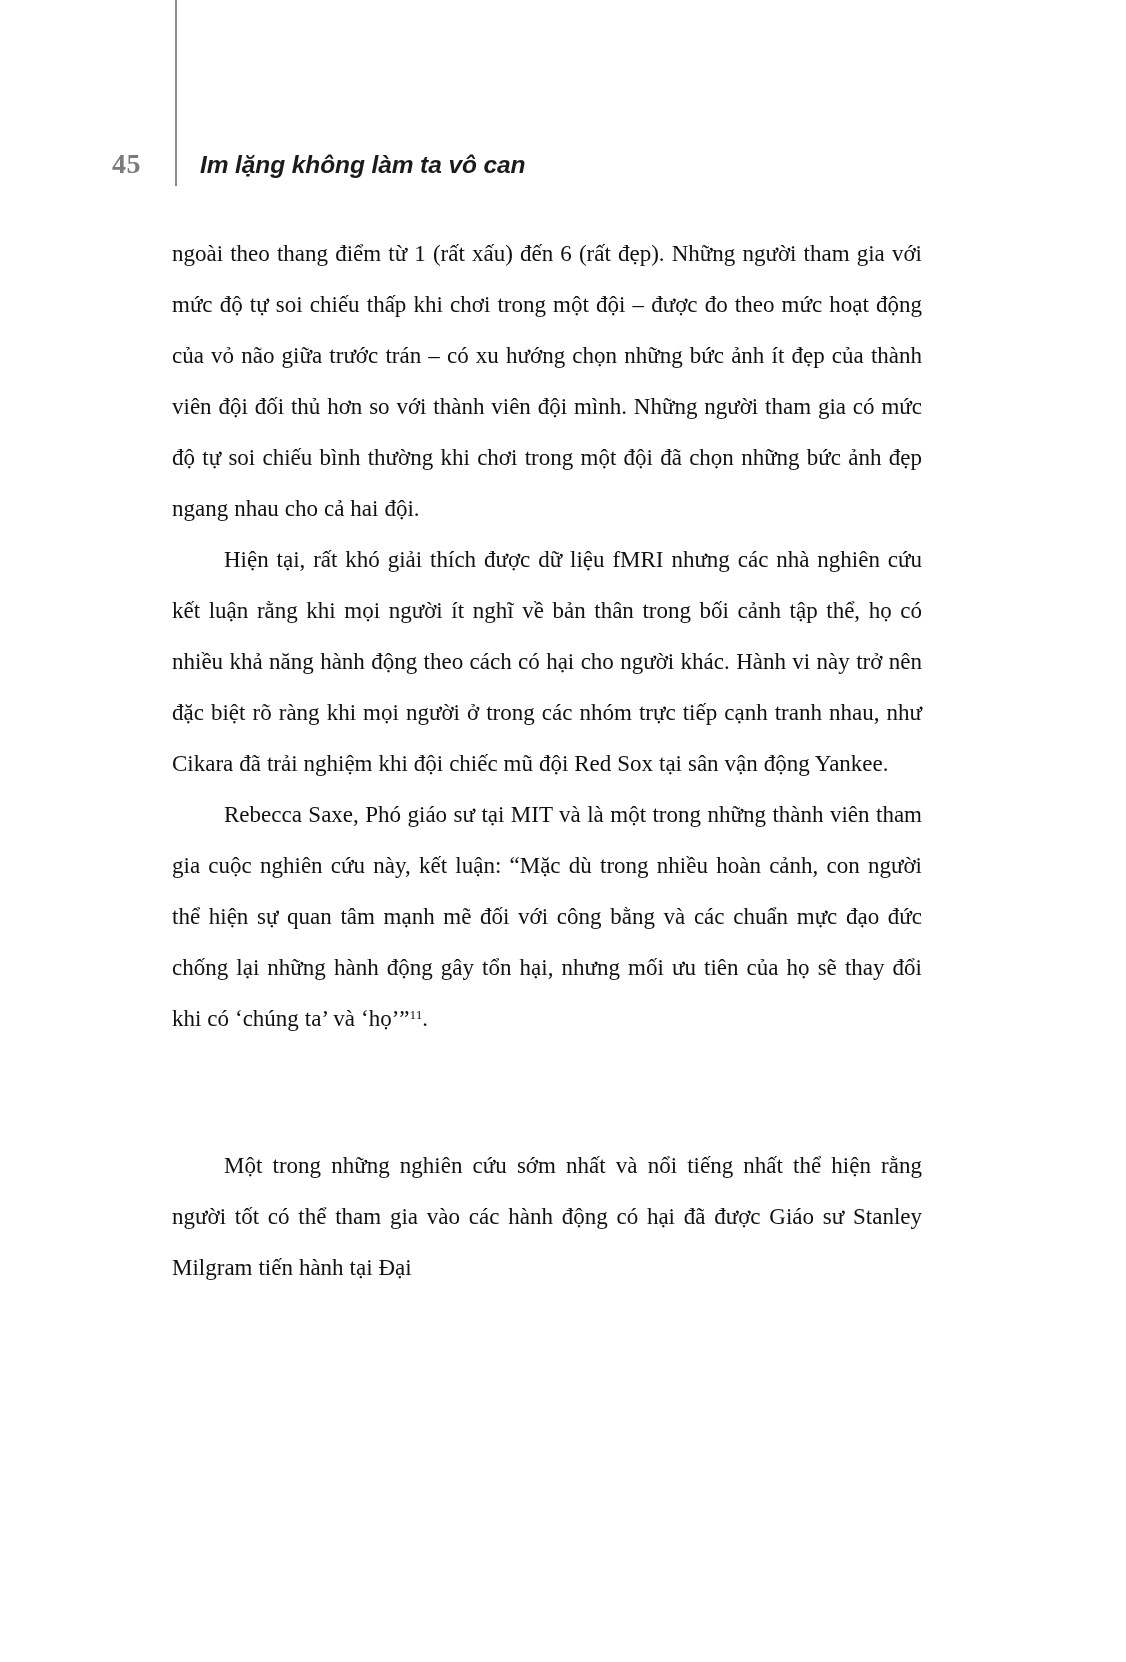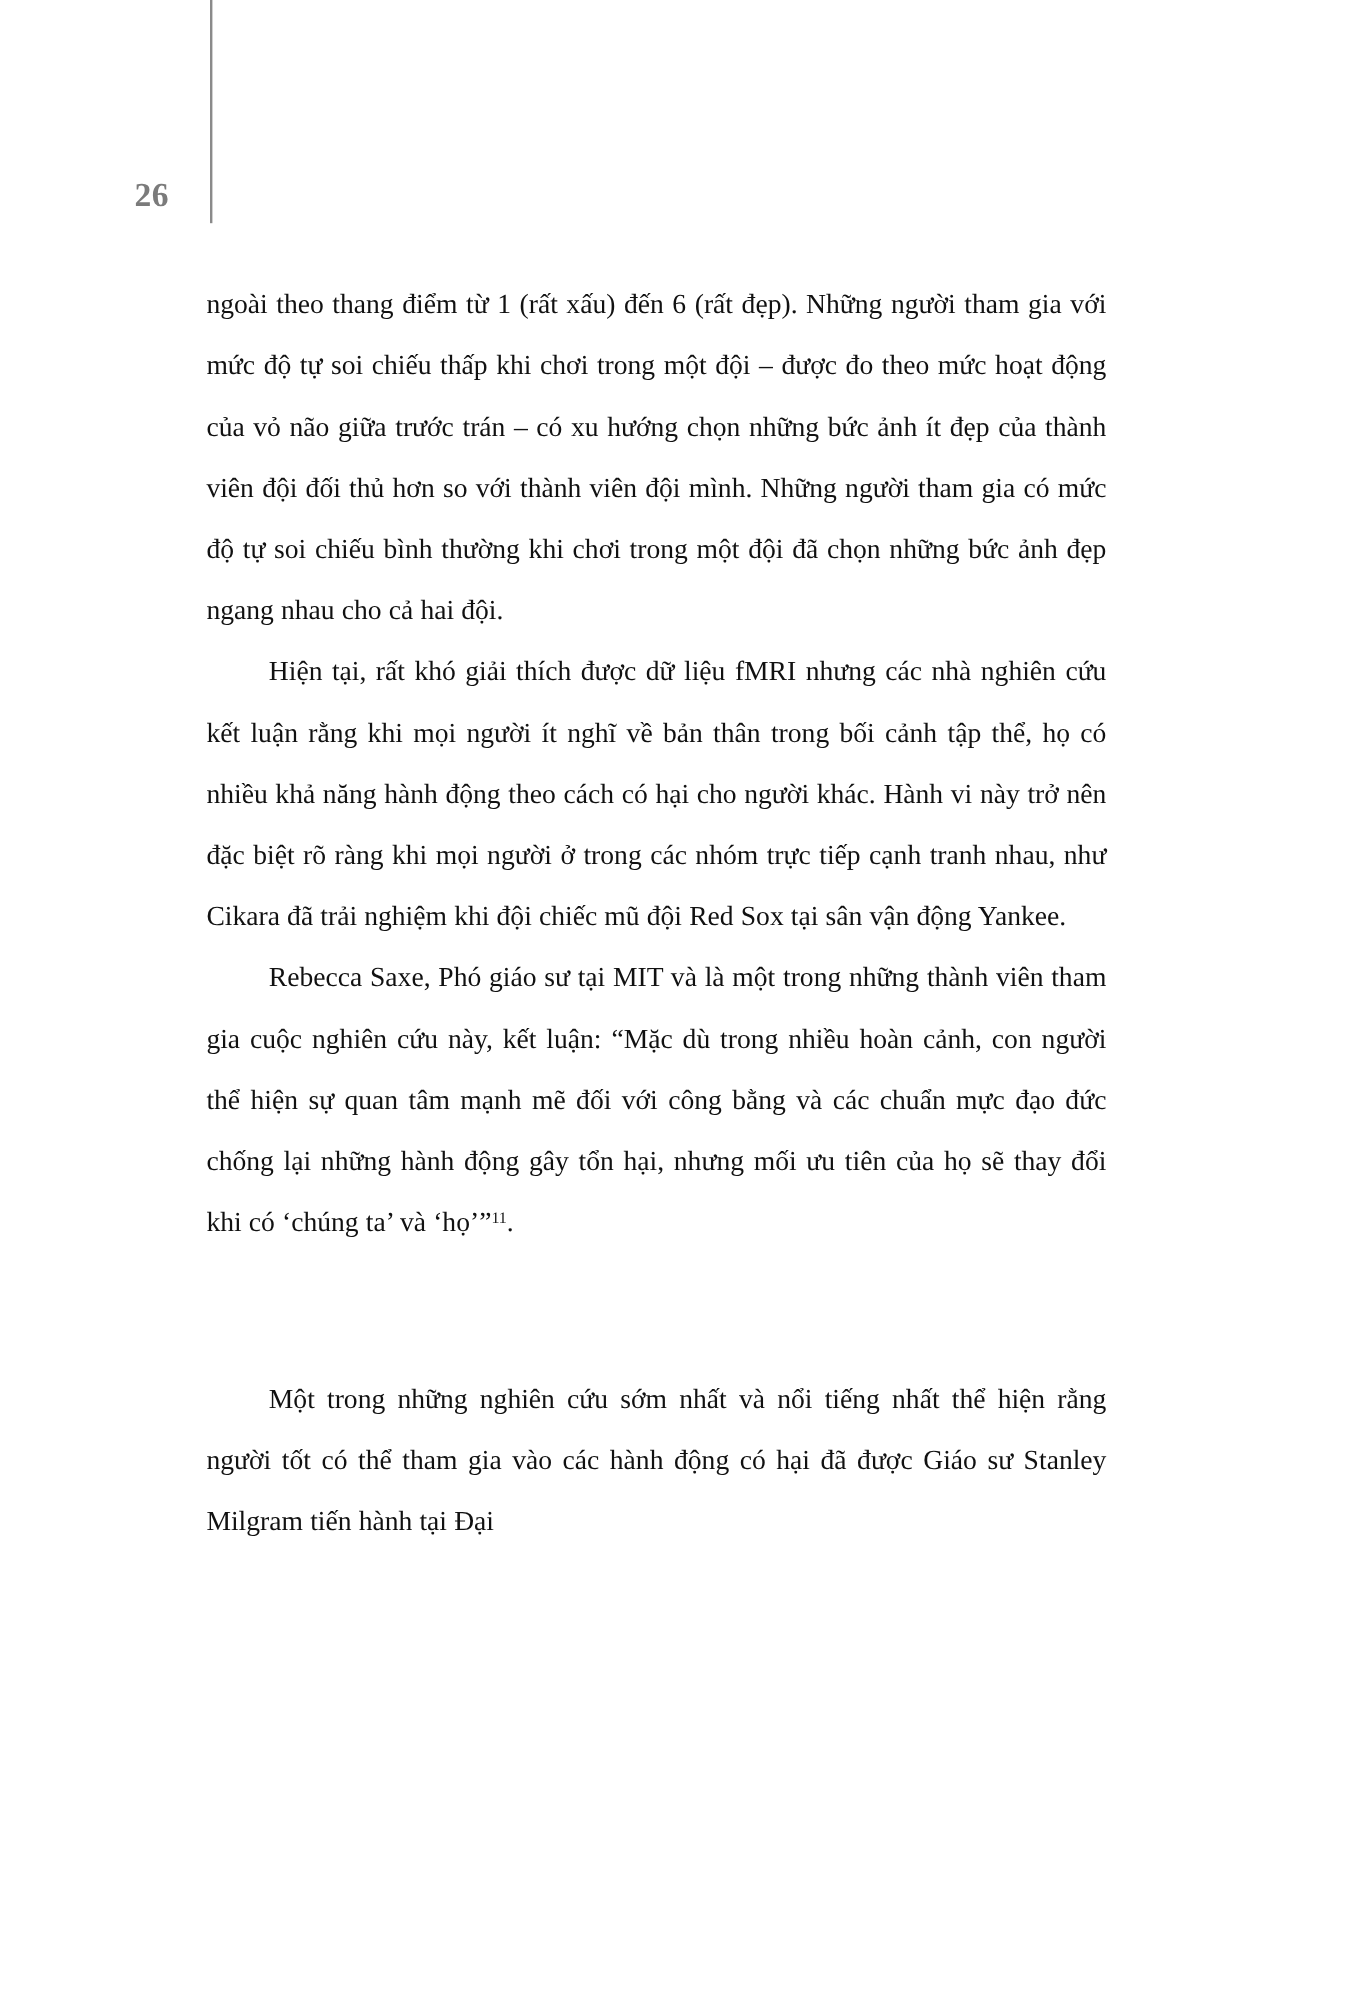--- a/index.html
+++ b/index.html
@@ -101,22 +101,23 @@
   .sp-before-heading { height: 62px; }
   .sp-after-heading  { height: 34px; }
 </style>
 </head>
 <body>
 
 <div class="page">
 
   <div class="header-rule"></div>
 
-  <div class="folio">26</div>
+  <div class="folio">45</div>
 
+  <div class="running-head">Im lặng không làm ta vô can</div>
 
   <div class="column">
 
     <p class="body">ngoài theo thang điểm từ 1 (rất xấu) đến 6 (rất đẹp). Những người tham gia với mức độ tự soi chiếu thấp khi chơi trong một đội – được đo theo mức hoạt động của vỏ não giữa trước trán – có xu hướng chọn những bức ảnh ít đẹp của thành viên đội đối thủ hơn so với thành viên đội mình. Những người tham gia có mức độ tự soi chiếu bình thường khi chơi trong một đội đã chọn những bức ảnh đẹp ngang nhau cho cả hai đội.</p>
 
     <p class="body indent">Hiện tại, rất khó giải thích được dữ liệu fMRI nhưng các nhà nghiên cứu kết luận rằng khi mọi người ít nghĩ về bản thân trong bối cảnh tập thể, họ có nhiều khả năng hành động theo cách có hại cho người khác. Hành vi này trở nên đặc biệt rõ ràng khi mọi người ở trong các nhóm trực tiếp cạnh tranh nhau, như Cikara đã trải nghiệm khi đội chiếc mũ đội Red Sox tại sân vận động Yankee.</p>
 
     <p class="body indent"><span>Rebecca Saxe, Phó giáo sư tại MIT và là một trong những thành viên tham gia cuộc nghiên cứu này, kết luận: “Mặc dù trong nhiều hoàn cảnh, con người thể hiện sự quan tâm mạnh mẽ đối với công bằng và các chuẩn mực đạo đức chống lại những hành động gây tổn hại, nhưng mối ưu tiên của họ sẽ thay đổi khi có ‘chúng ta’ và ‘họ’”</span><sup class="fn">11</sup><span>.</span></p>
 
     <div class="sp-before-heading"></div>

